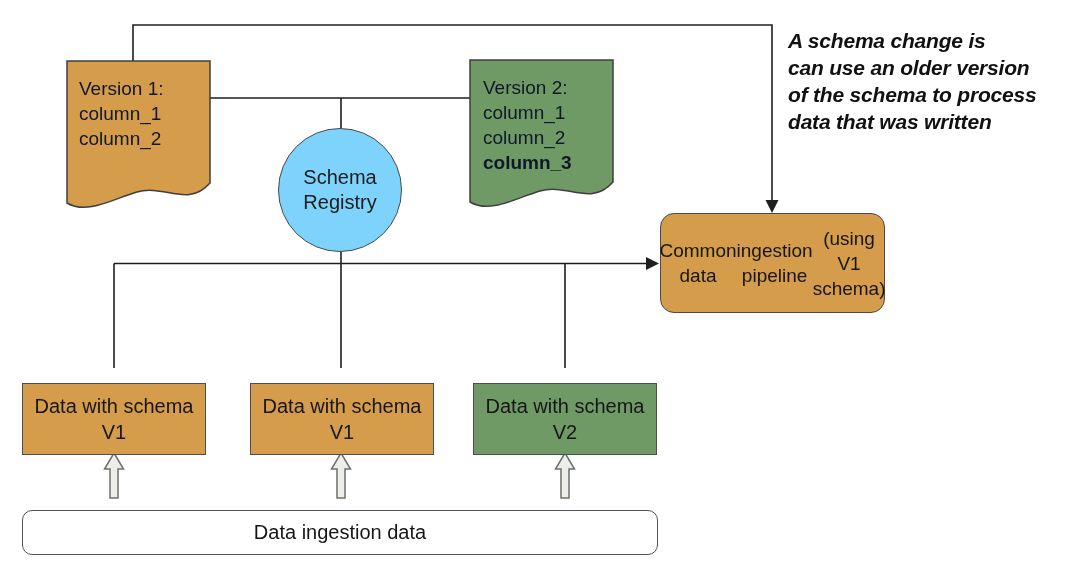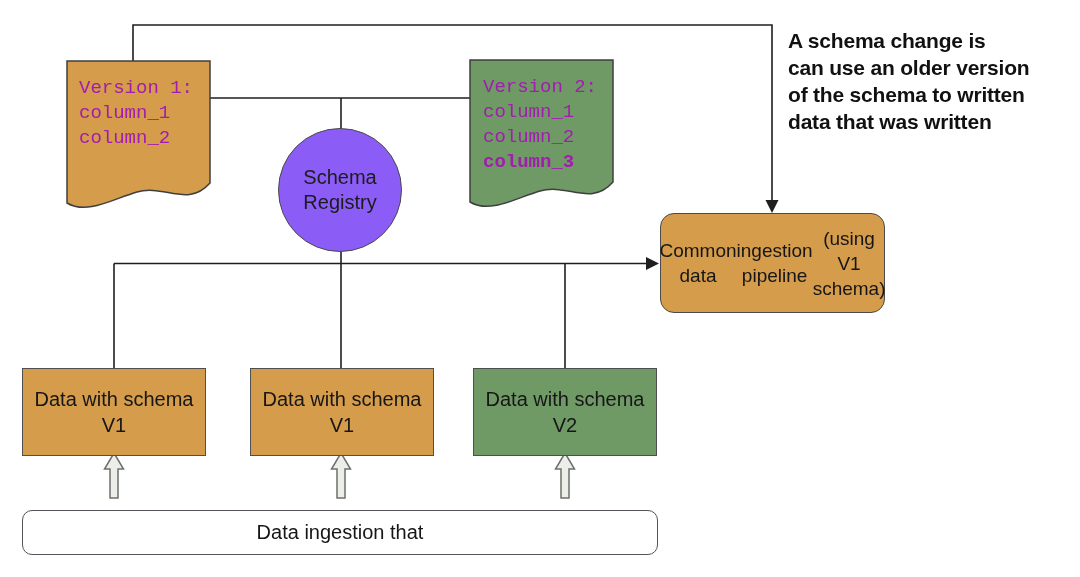--- a/index.html
+++ b/index.html
@@ -3,49 +3,49 @@
 <meta charset="utf-8">
 <style>
   html,body{margin:0;padding:0;background:#ffffff;}
   .stage{
     position:relative;width:1080px;height:577px;background:#ffffff;overflow:hidden;
     font-family:"Liberation Sans", sans-serif;color:#1c1c1c;
   }
   .layer{position:absolute;left:0;top:0;width:1080px;height:577px;}
   .abs{position:absolute;box-sizing:border-box;}
   .doc-text{
-    font-family:Liberation Mono, monospace;
-    font-size:19px;line-height:25px;color:#a21caf;white-space:nowrap;z-index:2;
+    font-family:Liberation Sans, sans-serif;
+    font-size:19px;line-height:25px;color:#0f172a;white-space:nowrap;z-index:2;
   }
   .doc-text .bold{font-weight:bold;}
   .registry-circle{
     left:278px;top:128px;width:124px;height:124px;border:1.4px solid #4a4a4a;
-    border-radius:50%;background:#8b5cf6;z-index:2;
+    border-radius:50%;background:#7dd3fc;z-index:2;
     display:flex;align-items:center;justify-content:center;text-align:center;
     font-size:20px;line-height:25px;color:#1c1c1c;
   }
   .pipeline-box{
     left:660px;top:213px;width:225px;height:100px;border:1.6px solid #4a4a4a;
     border-radius:14px;z-index:2;display:flex;flex-direction:row;align-items:center;
     justify-content:center;text-align:center;font-size:19px;line-height:25px;color:#161616;
   }
   .data-box{
-    top:368px;width:184px;height:88px;border:1.5px solid #4f4f4f;z-index:2;
+    top:383px;width:184px;height:72px;border:1.5px solid #4f4f4f;z-index:2;
     display:flex;flex-direction:column;align-items:center;justify-content:center;
     text-align:center;font-size:20px;line-height:26px;color:#161616;
   }
   .box-1{left:22px;} .box-2{left:250px;} .box-3{left:473px;}
   .ingestion-box{
     left:22px;top:510px;width:636px;height:45px;border:1.5px solid #53545a;
     border-radius:10px;background:#ffffff;z-index:2;display:flex;align-items:center;
     justify-content:center;font-size:20px;color:#161616;
   }
   .annotation{
     left:788px;top:27px;z-index:2;font-weight:bold;font-size:21px;line-height:27px;
-    color:#111111;letter-spacing:-0.2px;
+    color:#111111;letter-spacing:-0.2px;font-style:italic;
   }
   .annotation div{white-space:nowrap;}
 </style>
 </head>
 <body>
 
 <div class="stage">
 
   <svg class="layer" width="1080" height="577" viewBox="0 0 1080 577">
 
@@ -85,21 +85,21 @@
   <div class="abs registry-circle">
     <div>
       <div>Schema</div>
       <div>Registry</div>
     </div>
   </div>
 
   <div class="abs annotation">
     <div>A schema change is</div>
     <div>can use an older version</div>
-    <div>of the schema to written</div>
+    <div>of the schema to process</div>
     <div>data that was written</div>
   </div>
 
   <div class="abs pipeline-box" style="background-color: rgb(212, 156, 75);">
     <div>Common data</div>
     <div>ingestion pipeline</div>
     <div>(using V1 schema)</div>
   </div>
 
   <div class="abs data-box box-1" style="background-color: rgb(212, 156, 75);">
@@ -109,16 +109,16 @@
   <div class="abs data-box box-2" style="background-color: rgb(212, 156, 75);">
     <div>Data with schema</div>
     <div>V1</div>
   </div>
   <div class="abs data-box box-3" style="background-color: rgb(111, 154, 102);">
     <div>Data with schema</div>
     <div>V2</div>
   </div>
 
   <div class="abs ingestion-box">
-    <div>Data ingestion that</div>
+    <div>Data ingestion data</div>
   </div>
 
 </div>
 
 </body></html>

